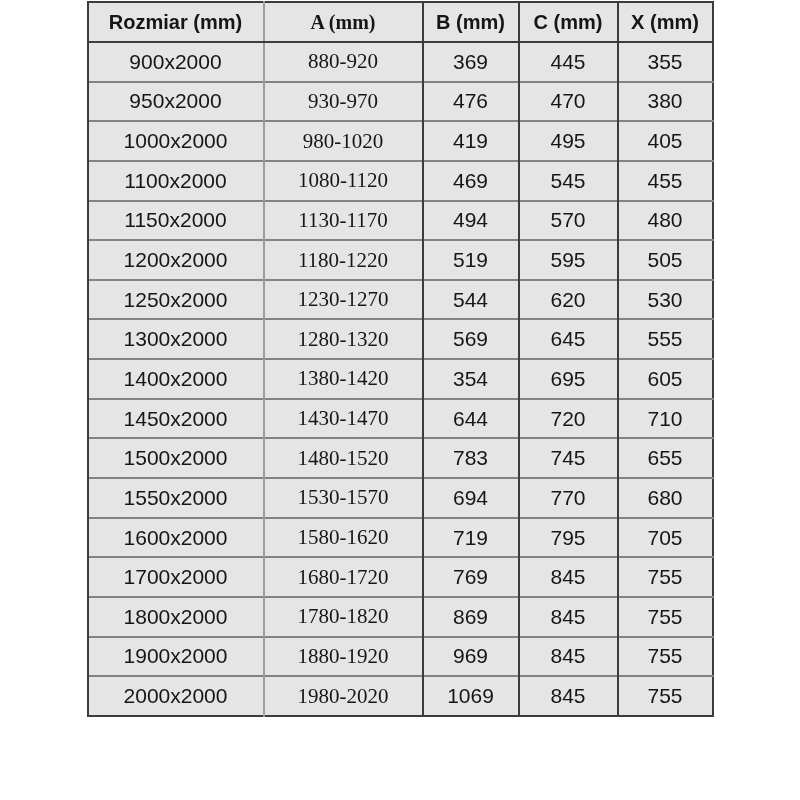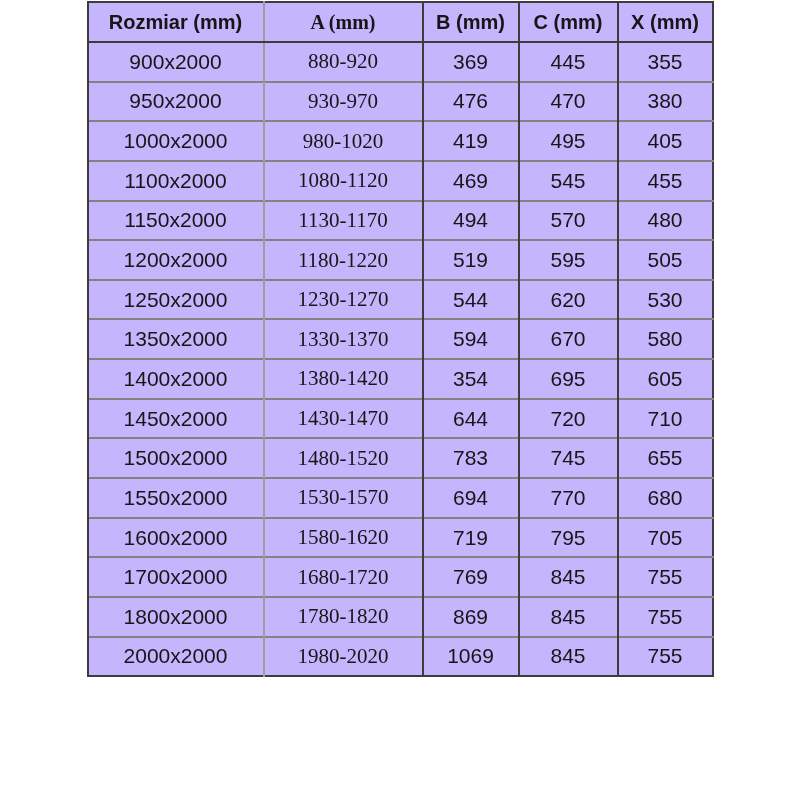--- a/index.html
+++ b/index.html
@@ -17,21 +17,21 @@
     position: relative;
   }
   table.spec-table {
     border-collapse: collapse;
     table-layout: fixed;
     width: 625px;
     margin: 0 auto;
     position: relative;
     top: 1px;
     border: 2px solid #3c3c3c;
-    background: #c4b5fd;
+    background: #e5e5e5;
   }
   table.spec-table col.c1 { width: 176px; }
   table.spec-table col.c2 { width: 159px; }
   table.spec-table col.c3 { width: 96px; }
   table.spec-table col.c4 { width: 99px; }
   table.spec-table col.c5 { width: 95px; }
 
   .spec-table th, .spec-table td {
     text-align: center;
     vertical-align: middle;
@@ -131,25 +131,25 @@
           <td>505</td>
         </tr>
         <tr>
           <td>1250x2000</td>
           <td>1230-1270</td>
           <td>544</td>
           <td>620</td>
           <td>530</td>
         </tr>
         <tr>
-          <td>1350x2000</td>
-          <td>1330-1370</td>
-          <td>594</td>
-          <td>670</td>
-          <td>580</td>
+          <td>1300x2000</td>
+          <td>1280-1320</td>
+          <td>569</td>
+          <td>645</td>
+          <td>555</td>
         </tr>
         <tr>
           <td>1400x2000</td>
           <td>1380-1420</td>
           <td>354</td>
           <td>695</td>
           <td>605</td>
         </tr>
         <tr>
           <td>1450x2000</td>
@@ -187,20 +187,27 @@
           <td>755</td>
         </tr>
         <tr>
           <td>1800x2000</td>
           <td>1780-1820</td>
           <td>869</td>
           <td>845</td>
           <td>755</td>
         </tr>
         <tr>
+          <td>1900x2000</td>
+          <td>1880-1920</td>
+          <td>969</td>
+          <td>845</td>
+          <td>755</td>
+        </tr>
+        <tr>
           <td>2000x2000</td>
           <td>1980-2020</td>
           <td>1069</td>
           <td>845</td>
           <td>755</td>
         </tr>
       </tbody>
   </table>
 </div>
 

